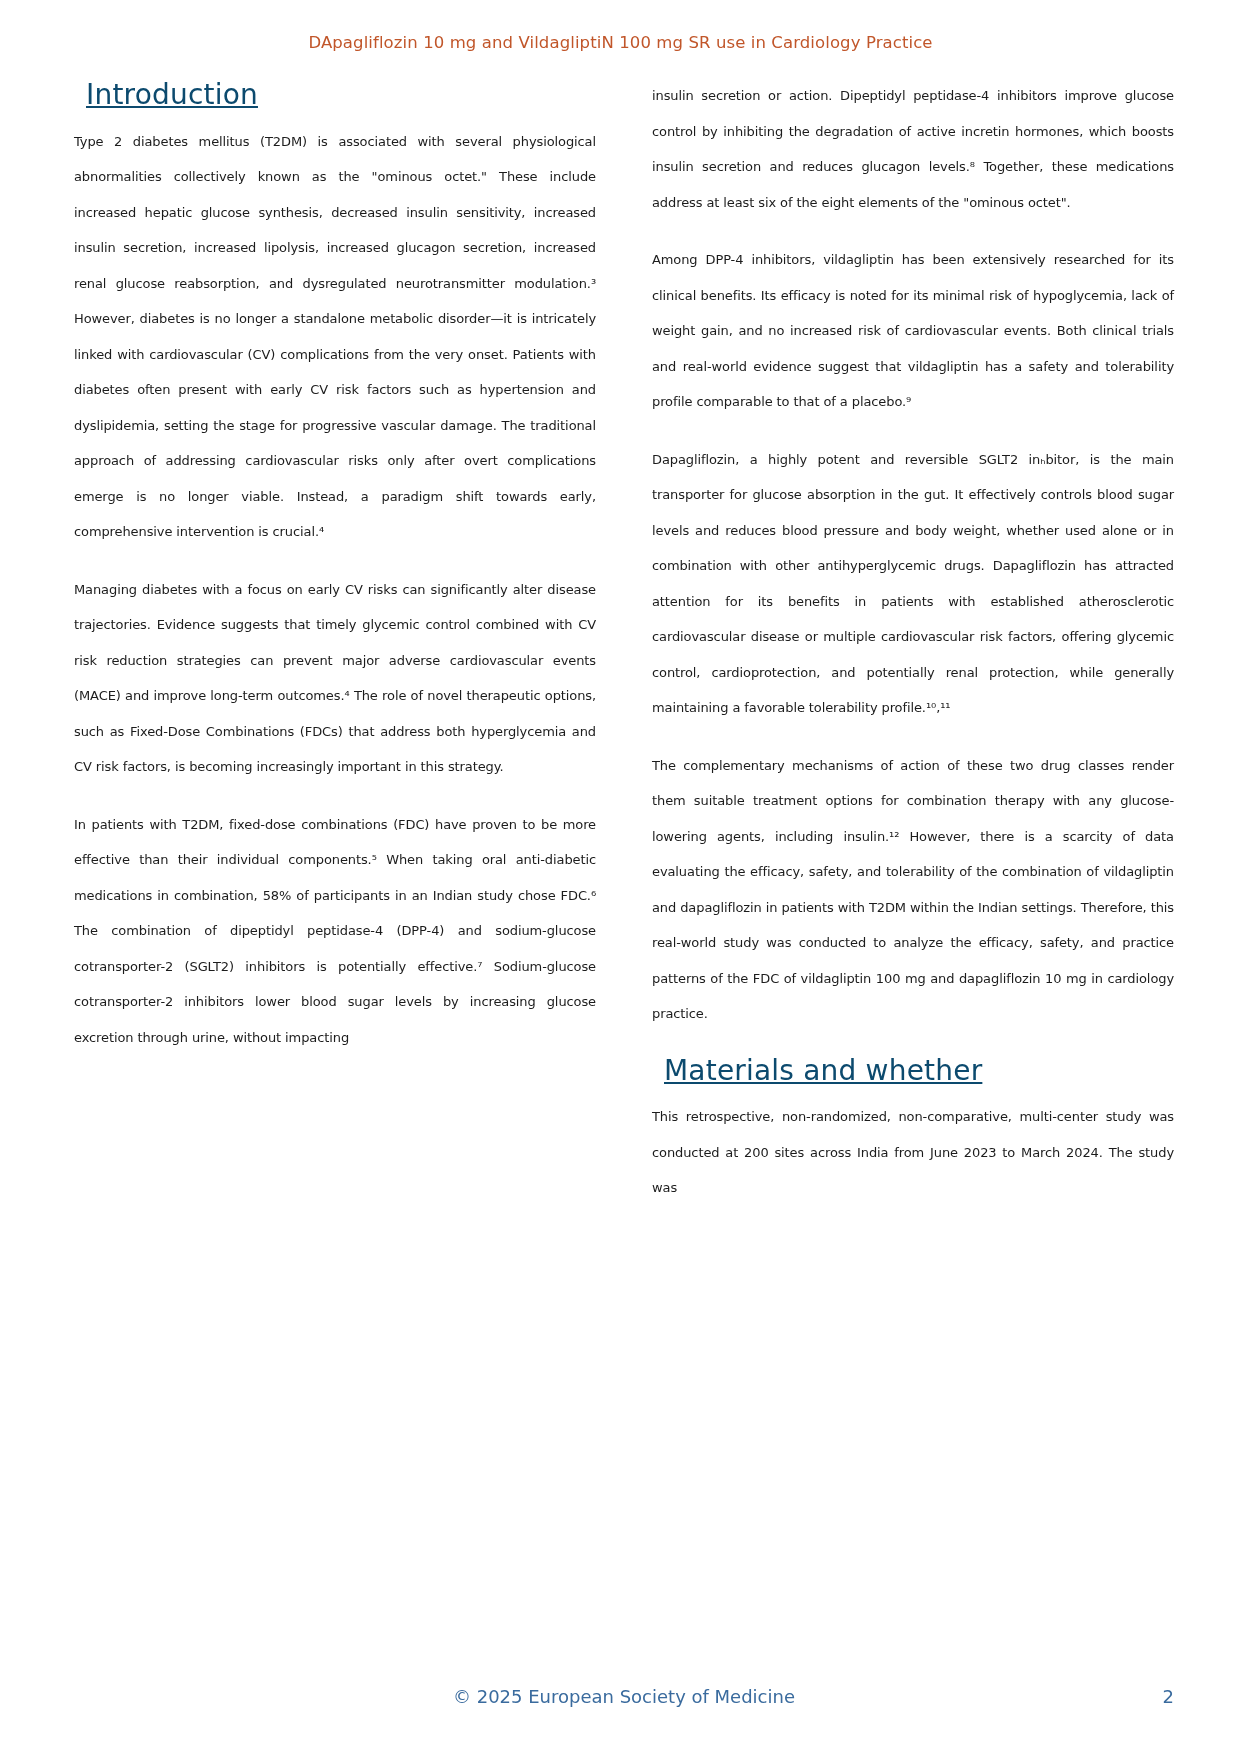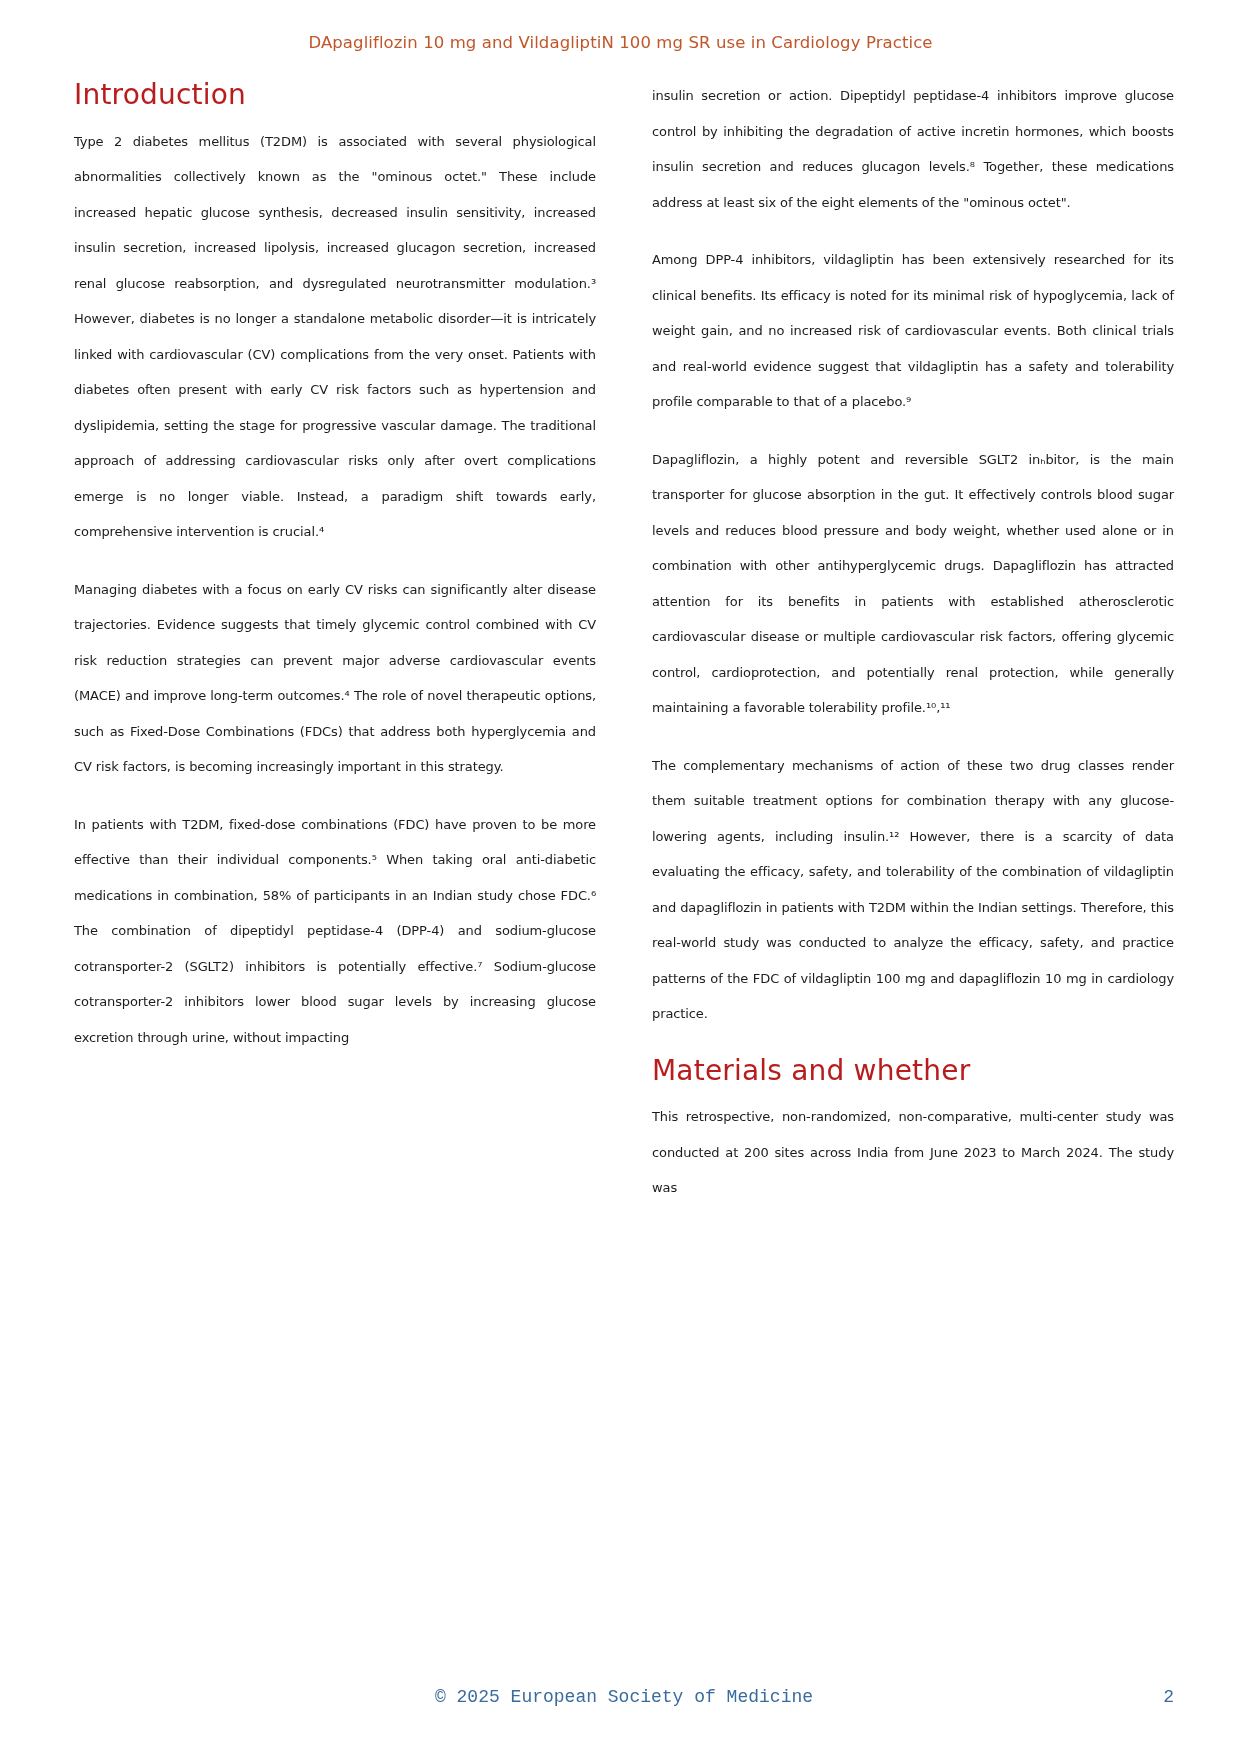--- a/index.html
+++ b/index.html
@@ -45,24 +45,25 @@
     position: absolute;
     top: 0;
     width: 522px;
   }
   .col-left { left: 0; }
   .col-right { left: 578px; }
 
   h2.section-title {
     font-size: 28px;
     font-weight: normal;
-    color: #b91c1c;
-    margin: 0 0 12px 0;
+    color: #0c4a6e;
+    margin: 0 0 12px 12px;
     line-height: 1.2;
     letter-spacing: 0.2px;
+    text-decoration: underline;
   }
   p.para {
     font-size: 13px;
     line-height: 35.5px;
     margin: 0 0 22px 0;
     text-align: justify;
     color: #1c1c1c;
     letter-spacing: -0.1px;
   }
   p.para.last { margin-bottom: 0; }
@@ -76,21 +77,20 @@
   .footer {
     position: absolute;
     bottom: 48px;
     left: 74px;
     width: 1100px;
     display: flex;
     align-items: baseline;
     justify-content: center;
     color: #3a6b9e;
     font-size: 18px;
-    font-family: Liberation Mono, monospace;
   }
   .footer-center {
     position: absolute;
     left: 0; right: 0;
     text-align: center;
     color: #3a6b9e;
     font-size: 18px;
   }
   .footer-page {
     margin-left: auto;

